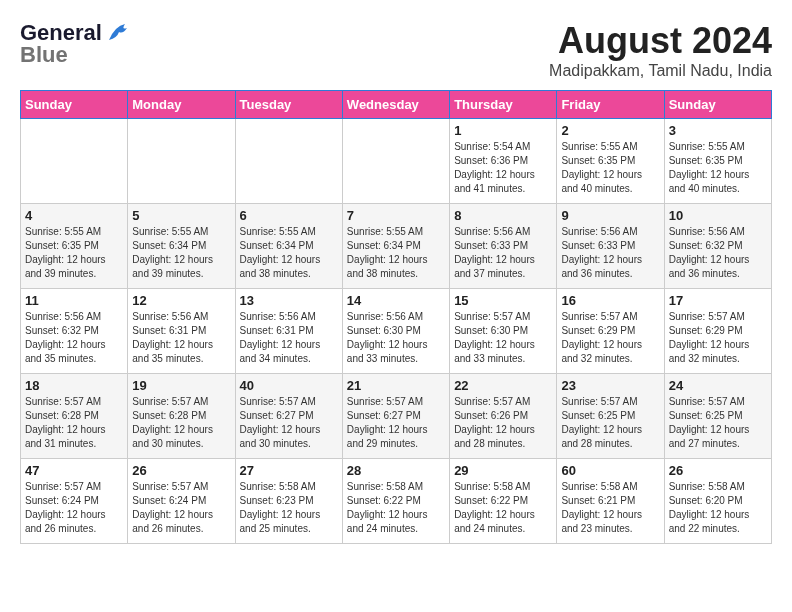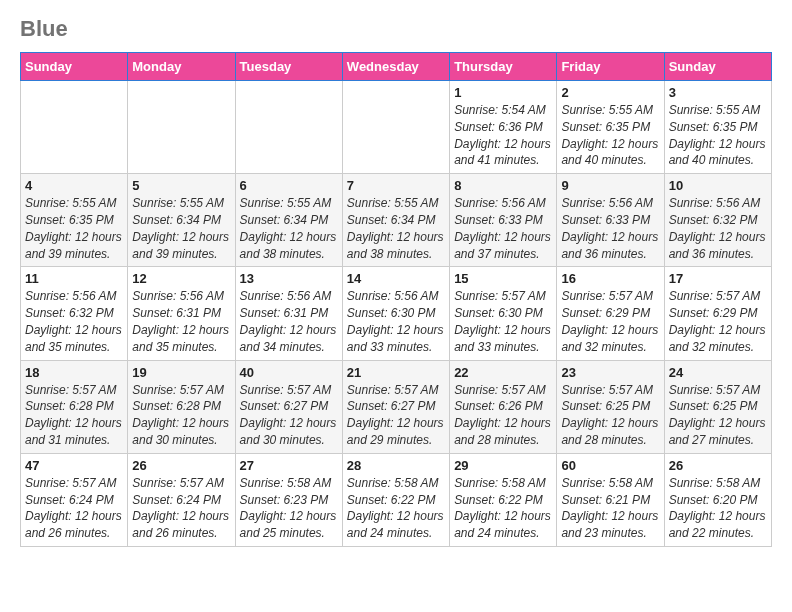--- a/index.html
+++ b/index.html
@@ -60,34 +60,43 @@
     }
     .day-num {
       font-size: 13px;
       font-weight: bold;
       color: #222;
       display: block;
       margin-bottom: 2px;
     }
     .day-info {
       color: #333;
-      font-size: 12px;
+      font-size: 10px;
       line-height: 1.4;
-      font-style: italic;
     }
     .empty-cell {
       background: #fff !important;
     }
   </style>
 </head>
 <body>
 
 <div class="header">
   <div class="logo">
+    <div style="display:flex;align-items:center;">
+      <span style="font-size:22px;font-weight:bold;color:#1a1a2e;">General</span>
+      <svg width="28" height="22" viewBox="0 0 28 22" style="margin-left:3px;">
+        <path d="M4,18 Q10,4 20,2 Q16,8 22,6 Q18,12 14,10 Q12,16 4,18Z" fill="#2e7bd6"></path>
+      </svg>
+    </div>
     <span style="font-size:22px;font-weight:bold;color:#737373;margin-top:-4px;">Blue</span>
+  </div>
+  <div class="title-block">
+    <div class="month-year">August 2024</div>
+    <div class="location">Madipakkam, Tamil Nadu, India</div>
   </div>
 </div>
 
 <table>
   <thead>
     <tr>
     <th>Sunday</th>
         <th>Monday</th>
         <th>Tuesday</th>
         <th>Wednesday</th>

